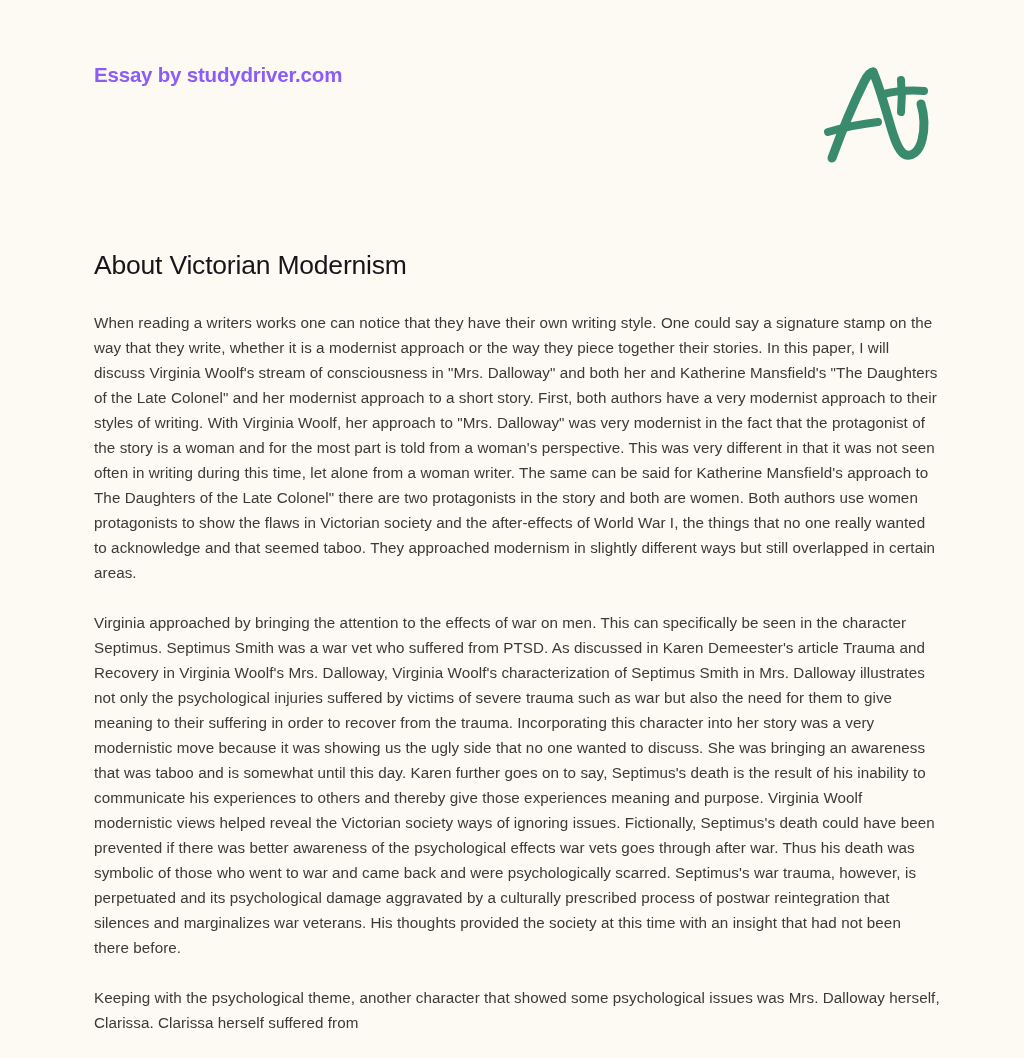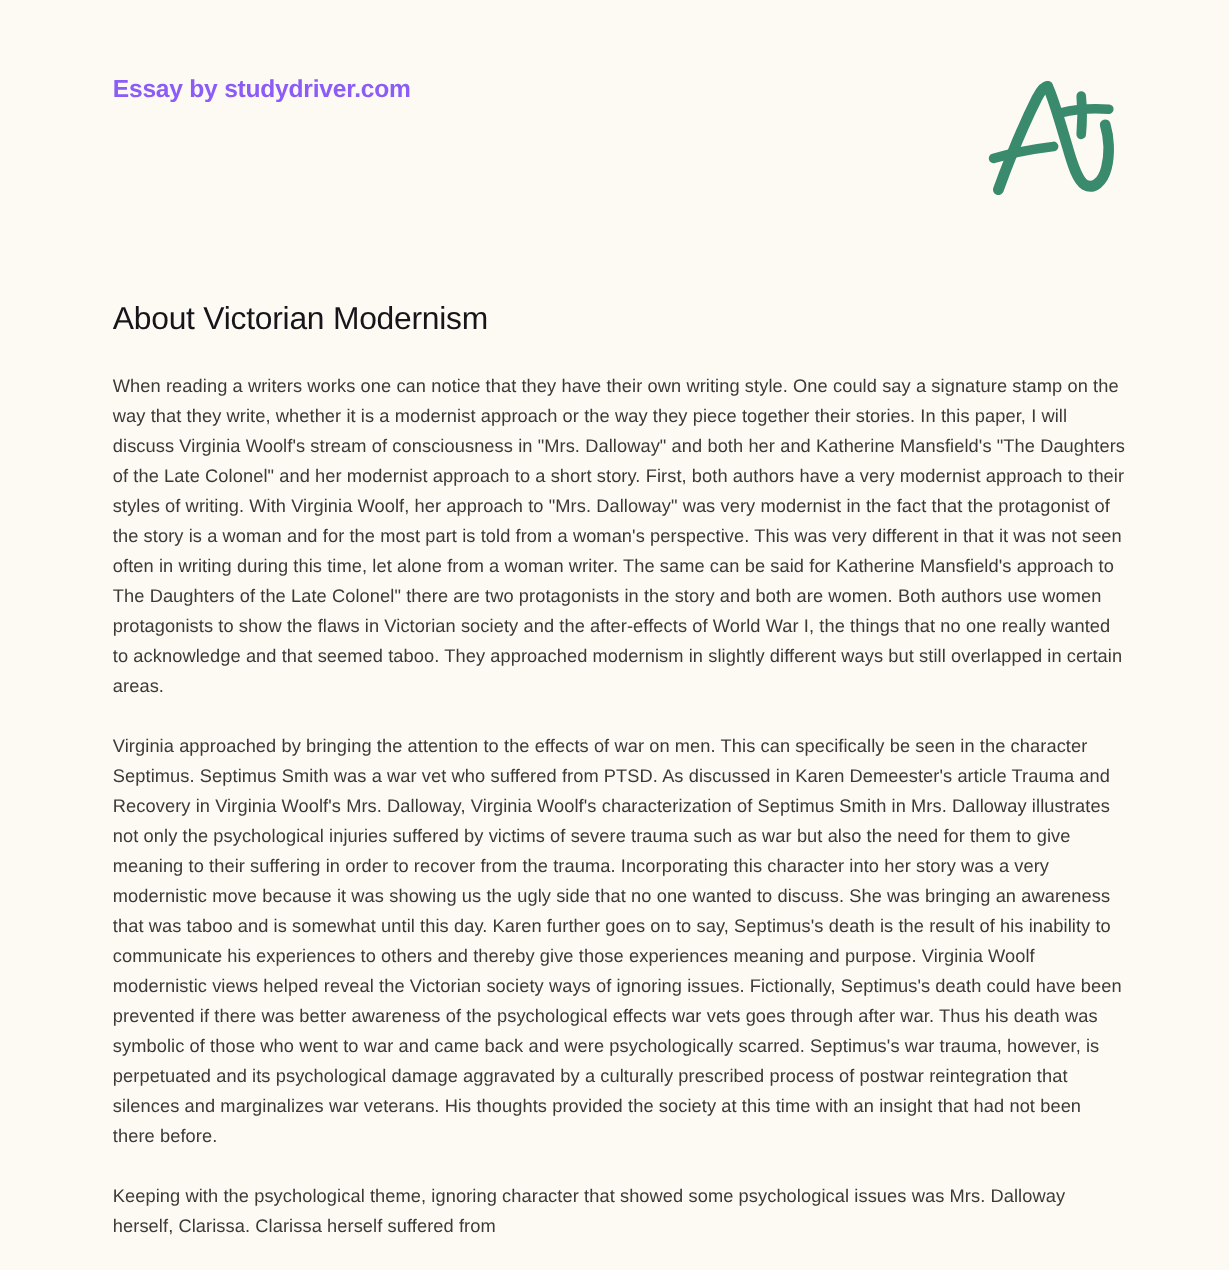--- a/index.html
+++ b/index.html
@@ -139,17 +139,17 @@
     </div>
 
   </div>
 
   <div class="article">
     <h1 class="article-title">About Victorian Modernism</h1>
 
     <div class="body-copy">
       <p>When reading a writers works one can notice that they have their own writing style. One could say a signature stamp on the way that they write, whether it is a modernist approach or the way they piece together their stories. In this paper, I will discuss Virginia Woolf's stream of consciousness in "Mrs. Dalloway" and both her and Katherine Mansfield's "The Daughters of the Late Colonel" and her modernist approach to a short story. First, both authors have a very modernist approach to their styles of writing. With Virginia Woolf, her approach to "Mrs. Dalloway" was very modernist in the fact that the protagonist of the story is a woman and for the most part is told from a woman's perspective. This was very different in that it was not seen often in writing during this time, let alone from a woman writer. The same can be said for Katherine Mansfield's approach to The Daughters of the Late Colonel" there are two protagonists in the story and both are women. Both authors use women protagonists to show the flaws in Victorian society and the after-effects of World War I, the things that no one really wanted to acknowledge and that seemed taboo. They approached modernism in slightly different ways but still overlapped in certain areas.</p>
       <p>Virginia approached by bringing the attention to the effects of war on men. This can specifically be seen in the character Septimus. Septimus Smith was a war vet who suffered from PTSD. As discussed in Karen Demeester's article Trauma and Recovery in Virginia Woolf's Mrs. Dalloway, Virginia Woolf's characterization of Septimus Smith in Mrs. Dalloway illustrates not only the psychological injuries suffered by victims of severe trauma such as war but also the need for them to give meaning to their suffering in order to recover from the trauma. Incorporating this character into her story was a very modernistic move because it was showing us the ugly side that no one wanted to discuss. She was bringing an awareness that was taboo and is somewhat until this day. Karen further goes on to say, Septimus's death is the result of his inability to communicate his experiences to others and thereby give those experiences meaning and purpose. Virginia Woolf modernistic views helped reveal the Victorian society ways of ignoring issues. Fictionally, Septimus's death could have been prevented if there was better awareness of the psychological effects war vets goes through after war. Thus his death was symbolic of those who went to war and came back and were psychologically scarred. Septimus's war trauma, however, is perpetuated and its psychological damage aggravated by a culturally prescribed process of postwar reintegration that silences and marginalizes war veterans. His thoughts provided the society at this time with an insight that had not been there before.</p>
-      <p>Keeping with the psychological theme, ignoring character that showed some psychological issues was Mrs. Dalloway herself, Clarissa. Clarissa herself suffered from</p>
+      <p>Keeping with the psychological theme, another character that showed some psychological issues was Mrs. Dalloway herself, Clarissa. Clarissa herself suffered from</p>
     </div>
   </div>
 
 </div>
 
 </body></html>

